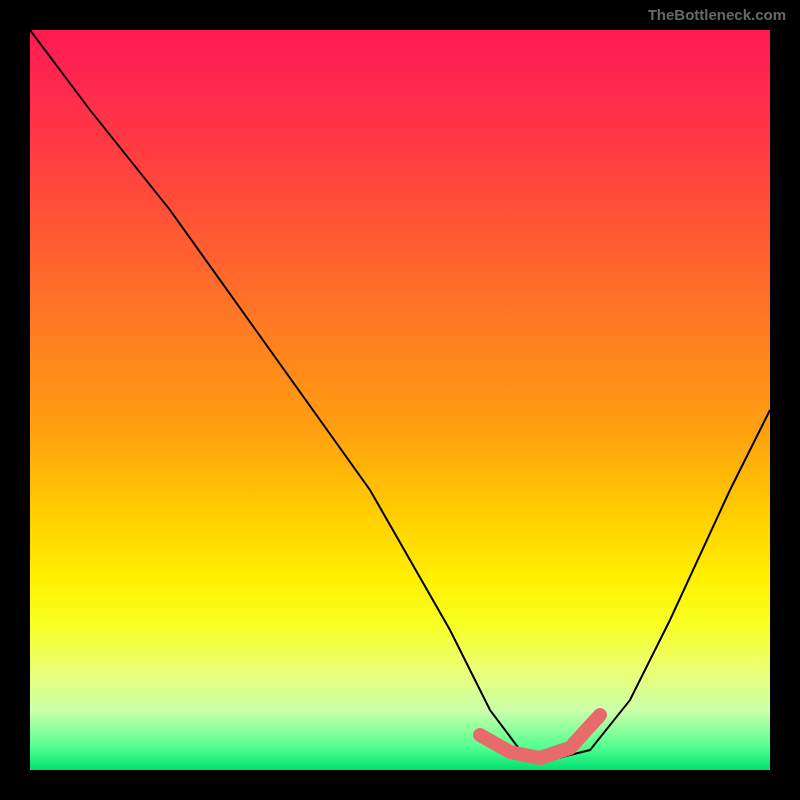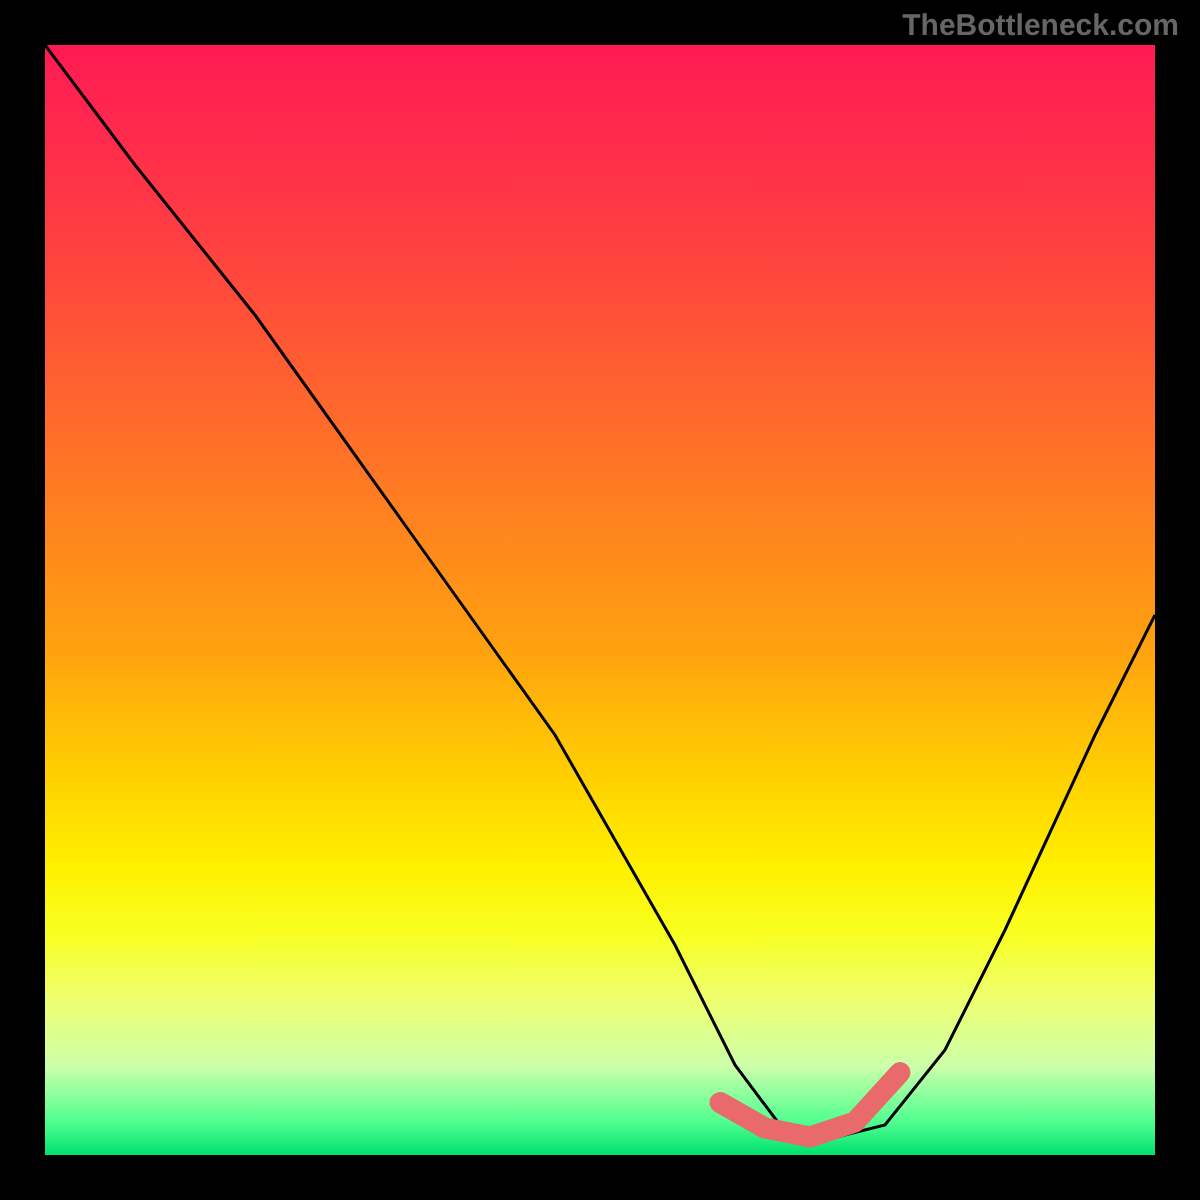--- a/index.html
+++ b/index.html
@@ -9,21 +9,21 @@
     background: #000;
     position: relative;
     font-family: Arial, sans-serif;
     overflow: hidden;
   }
   .watermark {
     position: absolute;
     top: 6px;
     right: 14px;
     color: #666;
-    font-size: 20px;
+    font-size: 15px;
     font-weight: bold;
     z-index: 10;
   }
   .plot-area {
     position: absolute;
     left: 30px;
     top: 30px;
     width: 740px;
     height: 740px;
     background: linear-gradient(to bottom,

